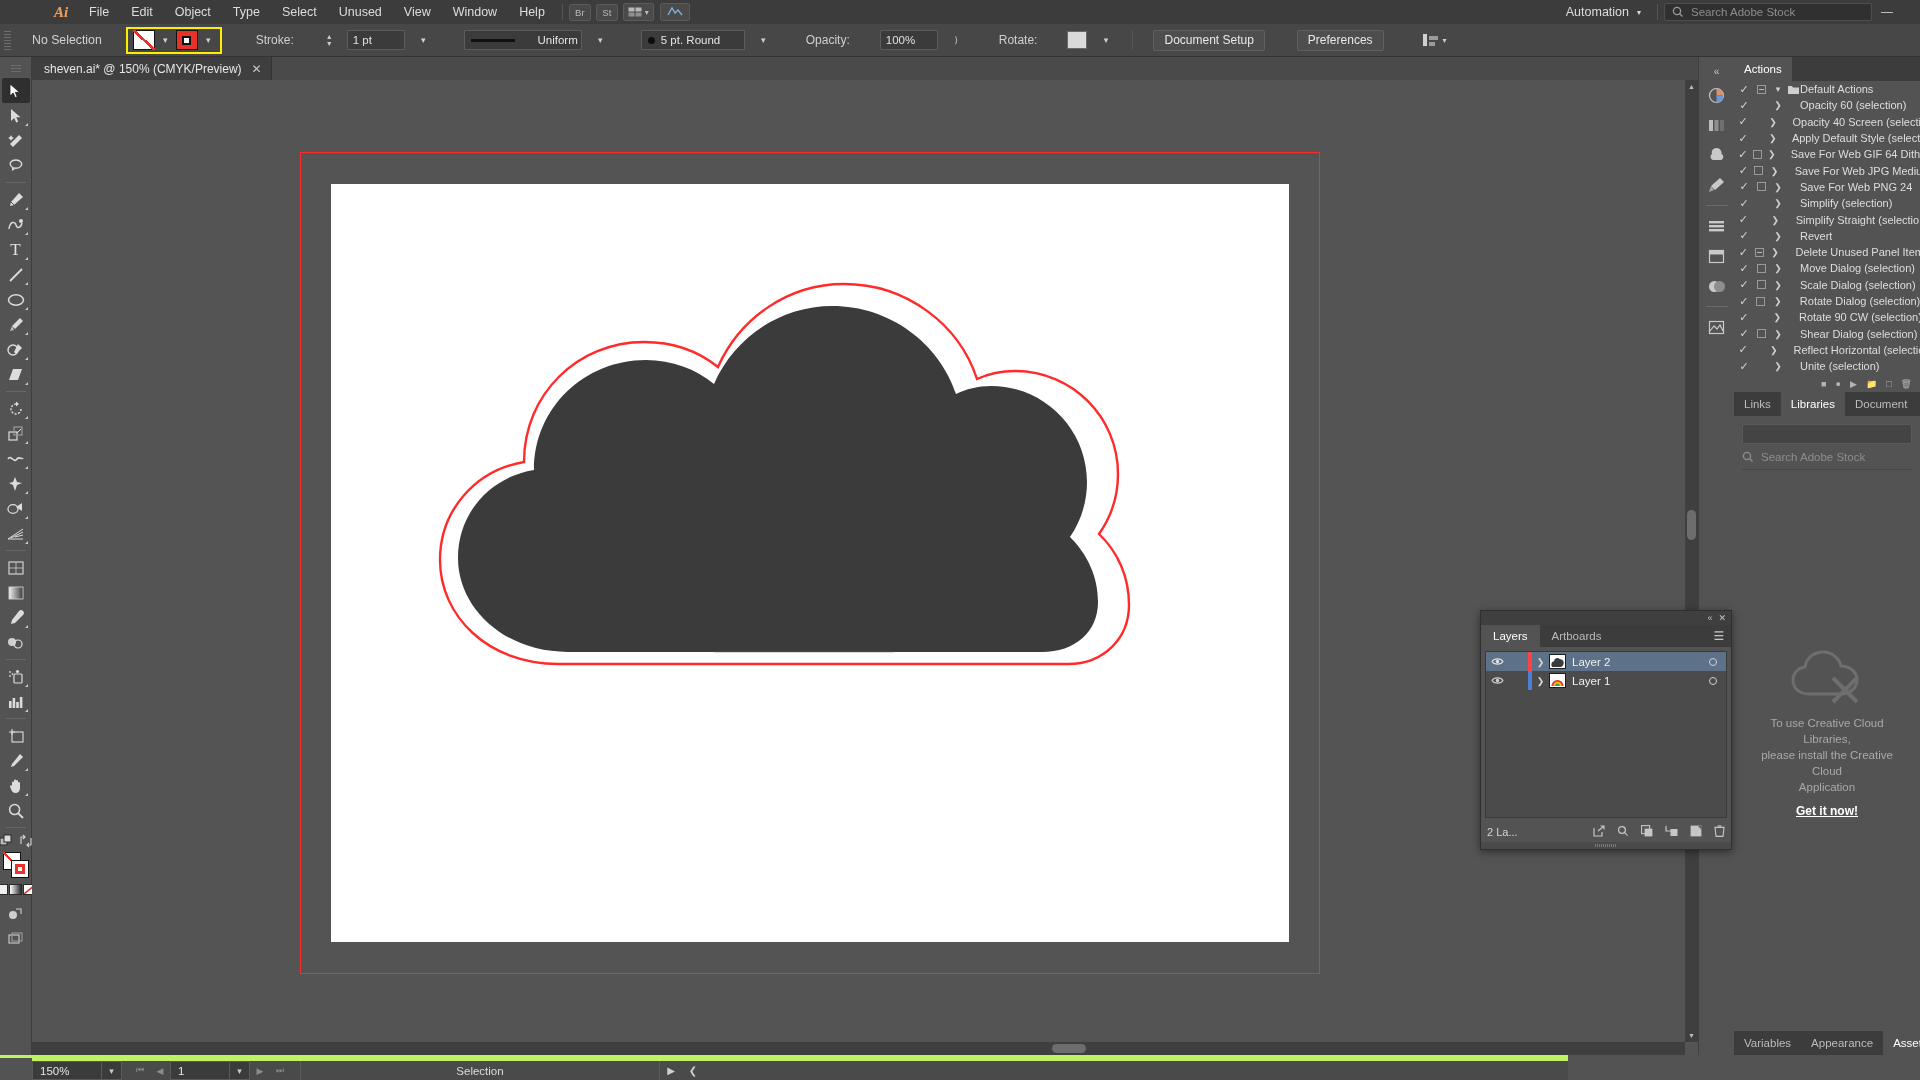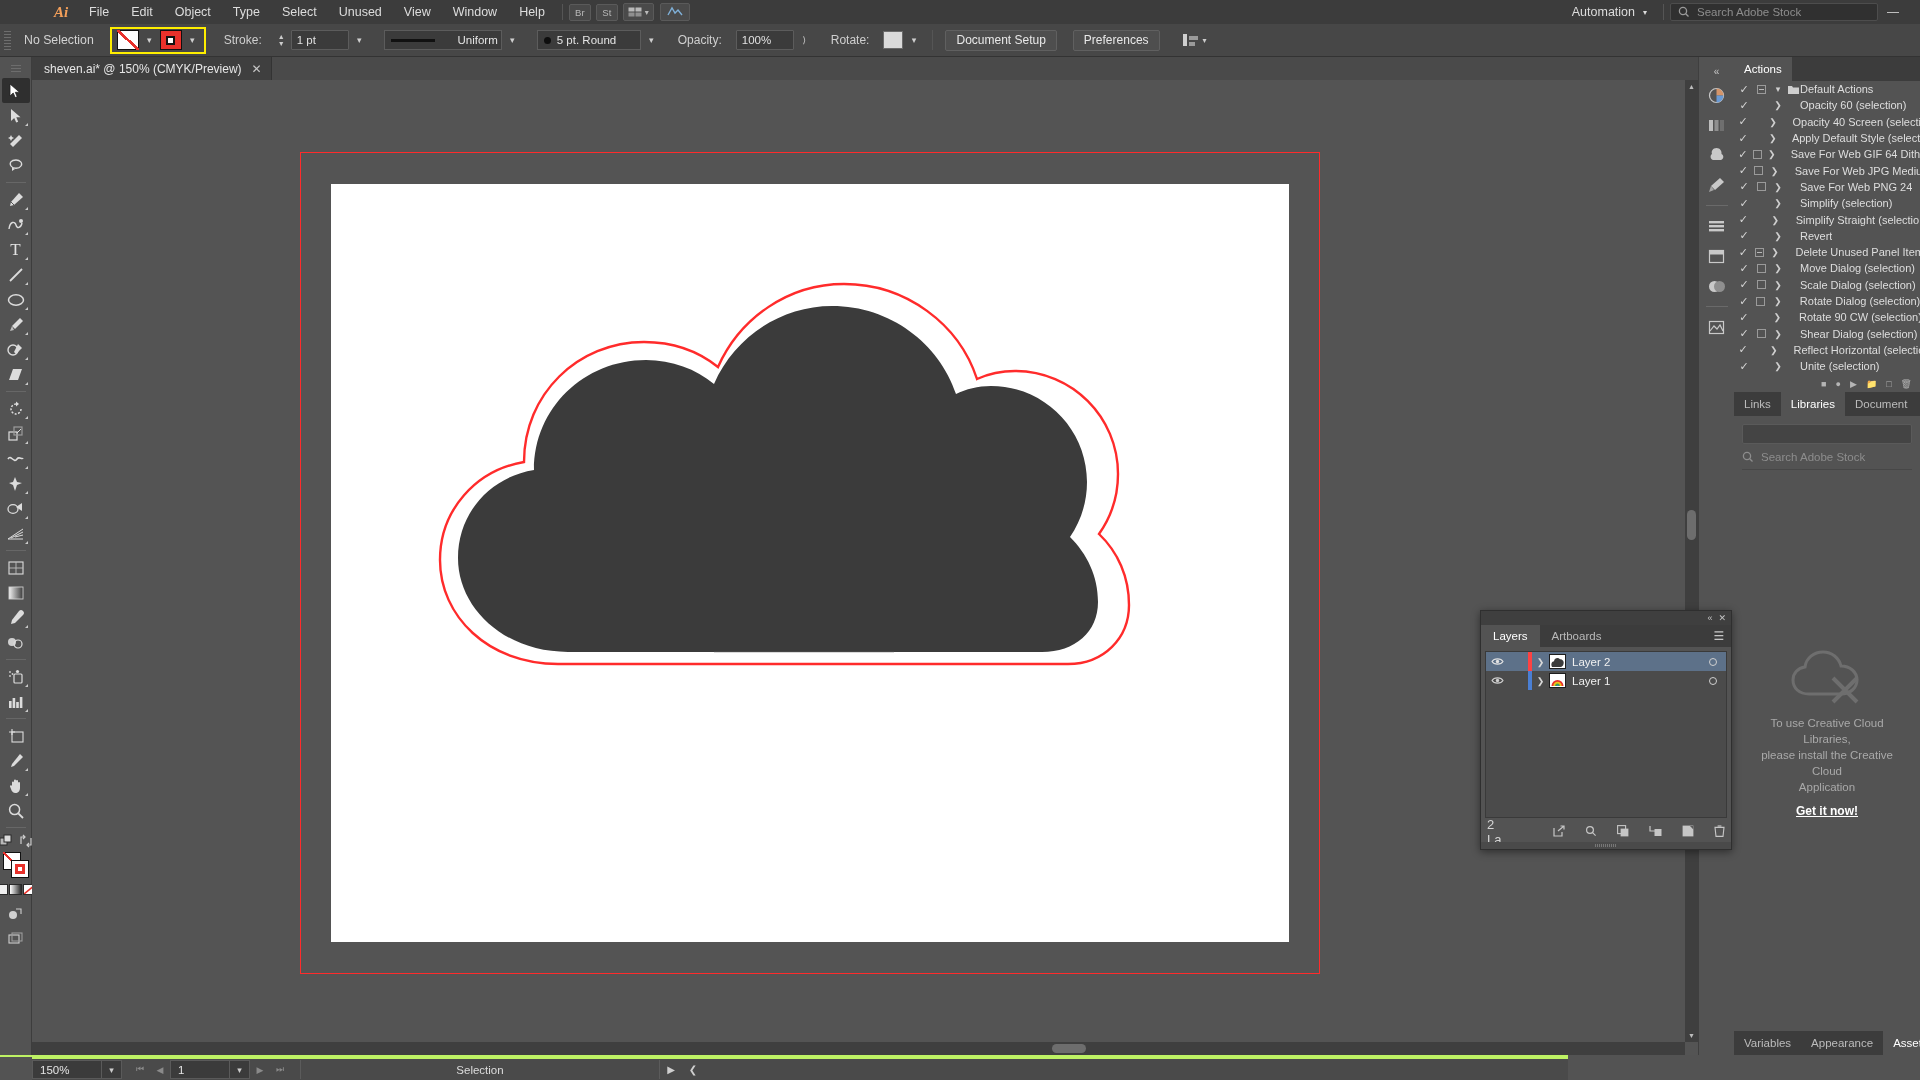--- a/index.html
+++ b/index.html
@@ -34,38 +34,38 @@
     width: 22px; height: 17px; background: #494949; border: 1px solid #5a5a5a;
     border-radius: 2px; display: inline-flex; align-items: center; justify-content: center;
     font-size: 9.5px; color: #b9b9b9; margin-right: 5px;
   }
   .ws-btn {
     min-width: 30px; height: 18px; background: #4a4a4a; border: 1px solid #5a5a5a;
     border-radius: 2px; display: inline-flex; align-items: center; justify-content: center;
     margin-right: 6px; padding: 0 4px; gap:3px;
   }
   .menubar-right {
-    margin-left: auto; display: flex; align-items: center; height: 24px; padding-right: 12px;
+    margin-left: auto; display: flex; align-items: center; height: 24px; padding-right: 18px;
   }
   .automation-box {
     display: flex; align-items: center; gap: 8px; padding: 0 10px; height: 24px;
     font-size: 12.5px; color: #dcdcdc;
   }
   .search-stock {
     display: flex; align-items: center; gap: 7px;
     width: 208px; height: 18px; background: #303030; border: 1px solid #4d4d4d;
     border-radius: 2px; padding: 0 7px; color: #8d8d8d; font-size: 11.5px;
   }
   .win-ctrl { width: 30px; height: 24px; display: flex; align-items: center; justify-content: center; color: #cfcfcf; font-size: 12px; }
 
   
   .controlbar {
     position: absolute; top: 24px; left: 0; width: 1920px; height: 33px;
     background: #474747; border-bottom: 1px solid #333;
-    display: flex; align-items: center; padding-left: 4px; gap: 4px;
+    display: flex; align-items: center; padding-left: 4px; gap: 12px;
   }
   .grip { width: 7px; height: 22px; display:flex; flex-direction:column; justify-content:center; gap:2px; margin-right:5px;}
   .grip i { display:block; height:1px; background:#6e6e6e; }
   .cb-label { color: #cfcfcf; font-size: 12px; white-space: nowrap; }
   .nosel-label { padding: 0 12px 0 4px; font-size: 12.3px; color:#d2d2d2;}
   .fillstroke-wrap {
     display: flex; align-items: center; gap: 4px;
     border: 2px solid #ffee00; padding: 3px 5px; height: 27px;
   }
   .swatch-btn { width: 22px; height: 20px; background:#fff; border: 1px solid #111; position: relative; }
@@ -209,30 +209,30 @@
   .layer-row { display:flex; align-items:center; height:19px; font-size:11.5px; }
   .layer-row.selected { background:#5d7189; }
   .lr-eye { width:22px; display:flex;align-items:center;justify-content:center;color:#d9d9d9;font-size:10px;}
   .lr-lockgap { width:20px; }
   .lr-color { width:4px; height:19px; }
   .lr-arrow { width:17px; text-align:center;color:#d8d8d8;font-size:9px;}
   .lr-thumb { width:17px;height:15px;border:1px solid #1d1d1d; margin-right:6px; overflow:hidden; position:relative; background:#fff;}
   .lr-name { flex:1; color:#f0f0f0; }
   .lr-target { width:26px; display:flex;align-items:center;justify-content:center; }
   .lr-target i { width:8px;height:8px;border:1.4px solid #cfcfcf;border-radius:50%;display:block;}
-  .lp-footer { height:20px; display:flex; align-items:center; padding: 0 6px; gap:20px; font-size:13px; color:#d5d5d5;}
+  .lp-footer { height:20px; display:flex; align-items:center; padding: 0 6px; gap:12px; font-size:11px; color:#d5d5d5;}
   .lp-footer .spacer { flex:1; }
   .lpf-ico { color:#c6c6c6; font-size:11px; }
   .lp-resize { height:7px; background:#4a4a4a; display:flex;align-items:center;justify-content:center;}
   .lp-resize i { width:22px;height:3px; background: repeating-linear-gradient(to right,#777 0 1px, transparent 1px 2px);}
 
   
   .statusbar {
     position:absolute; left:0; bottom:0; width:1568px; height:25px;
-    background:#4a4a4a; border-top:4px solid #bef264; display:flex; align-items:center;
+    background:#4a4a4a; border-top:6px solid #bef264; display:flex; align-items:center;
   }
   .sb-gap { width:32px; height:25px; background:#535353;}
   .sb-zoom { width:70px; height:19px; background:#3b3b3b; border:1px solid #5a5a5a; display:flex;align-items:center;padding-left:7px; font-size:11.5px; color:#e4e4e4;}
   .sb-caret { width:20px;height:19px;background:#3b3b3b;border:1px solid #5a5a5a;border-left:none;display:flex;align-items:center;justify-content:center;color:#ccc;font-size:9px;}
   .sb-nav { display:flex; align-items:center; height:19px; }
   .sb-nav-btn { width:20px;height:19px;display:flex;align-items:center;justify-content:center;color:#c9c9c9;font-size:9px;}
   .sb-nav-btn.dim { color:#8a8a8a; }
   .sb-page { width:60px;height:19px;background:#3b3b3b;border:1px solid #5a5a5a;display:flex;align-items:center;padding-left:7px;font-size:11.5px;color:#e4e4e4;}
   .sb-status { width:360px; height:19px; display:flex; align-items:center; justify-content:center; font-size:11.5px; color:#dcdcdc; border-left:1px solid #5b5b5b; border-right:1px solid #5b5b5b;}
   .sb-arrow { width:22px; display:flex; align-items:center; justify-content:center; color:#cfcfcf; font-size:10px;}

